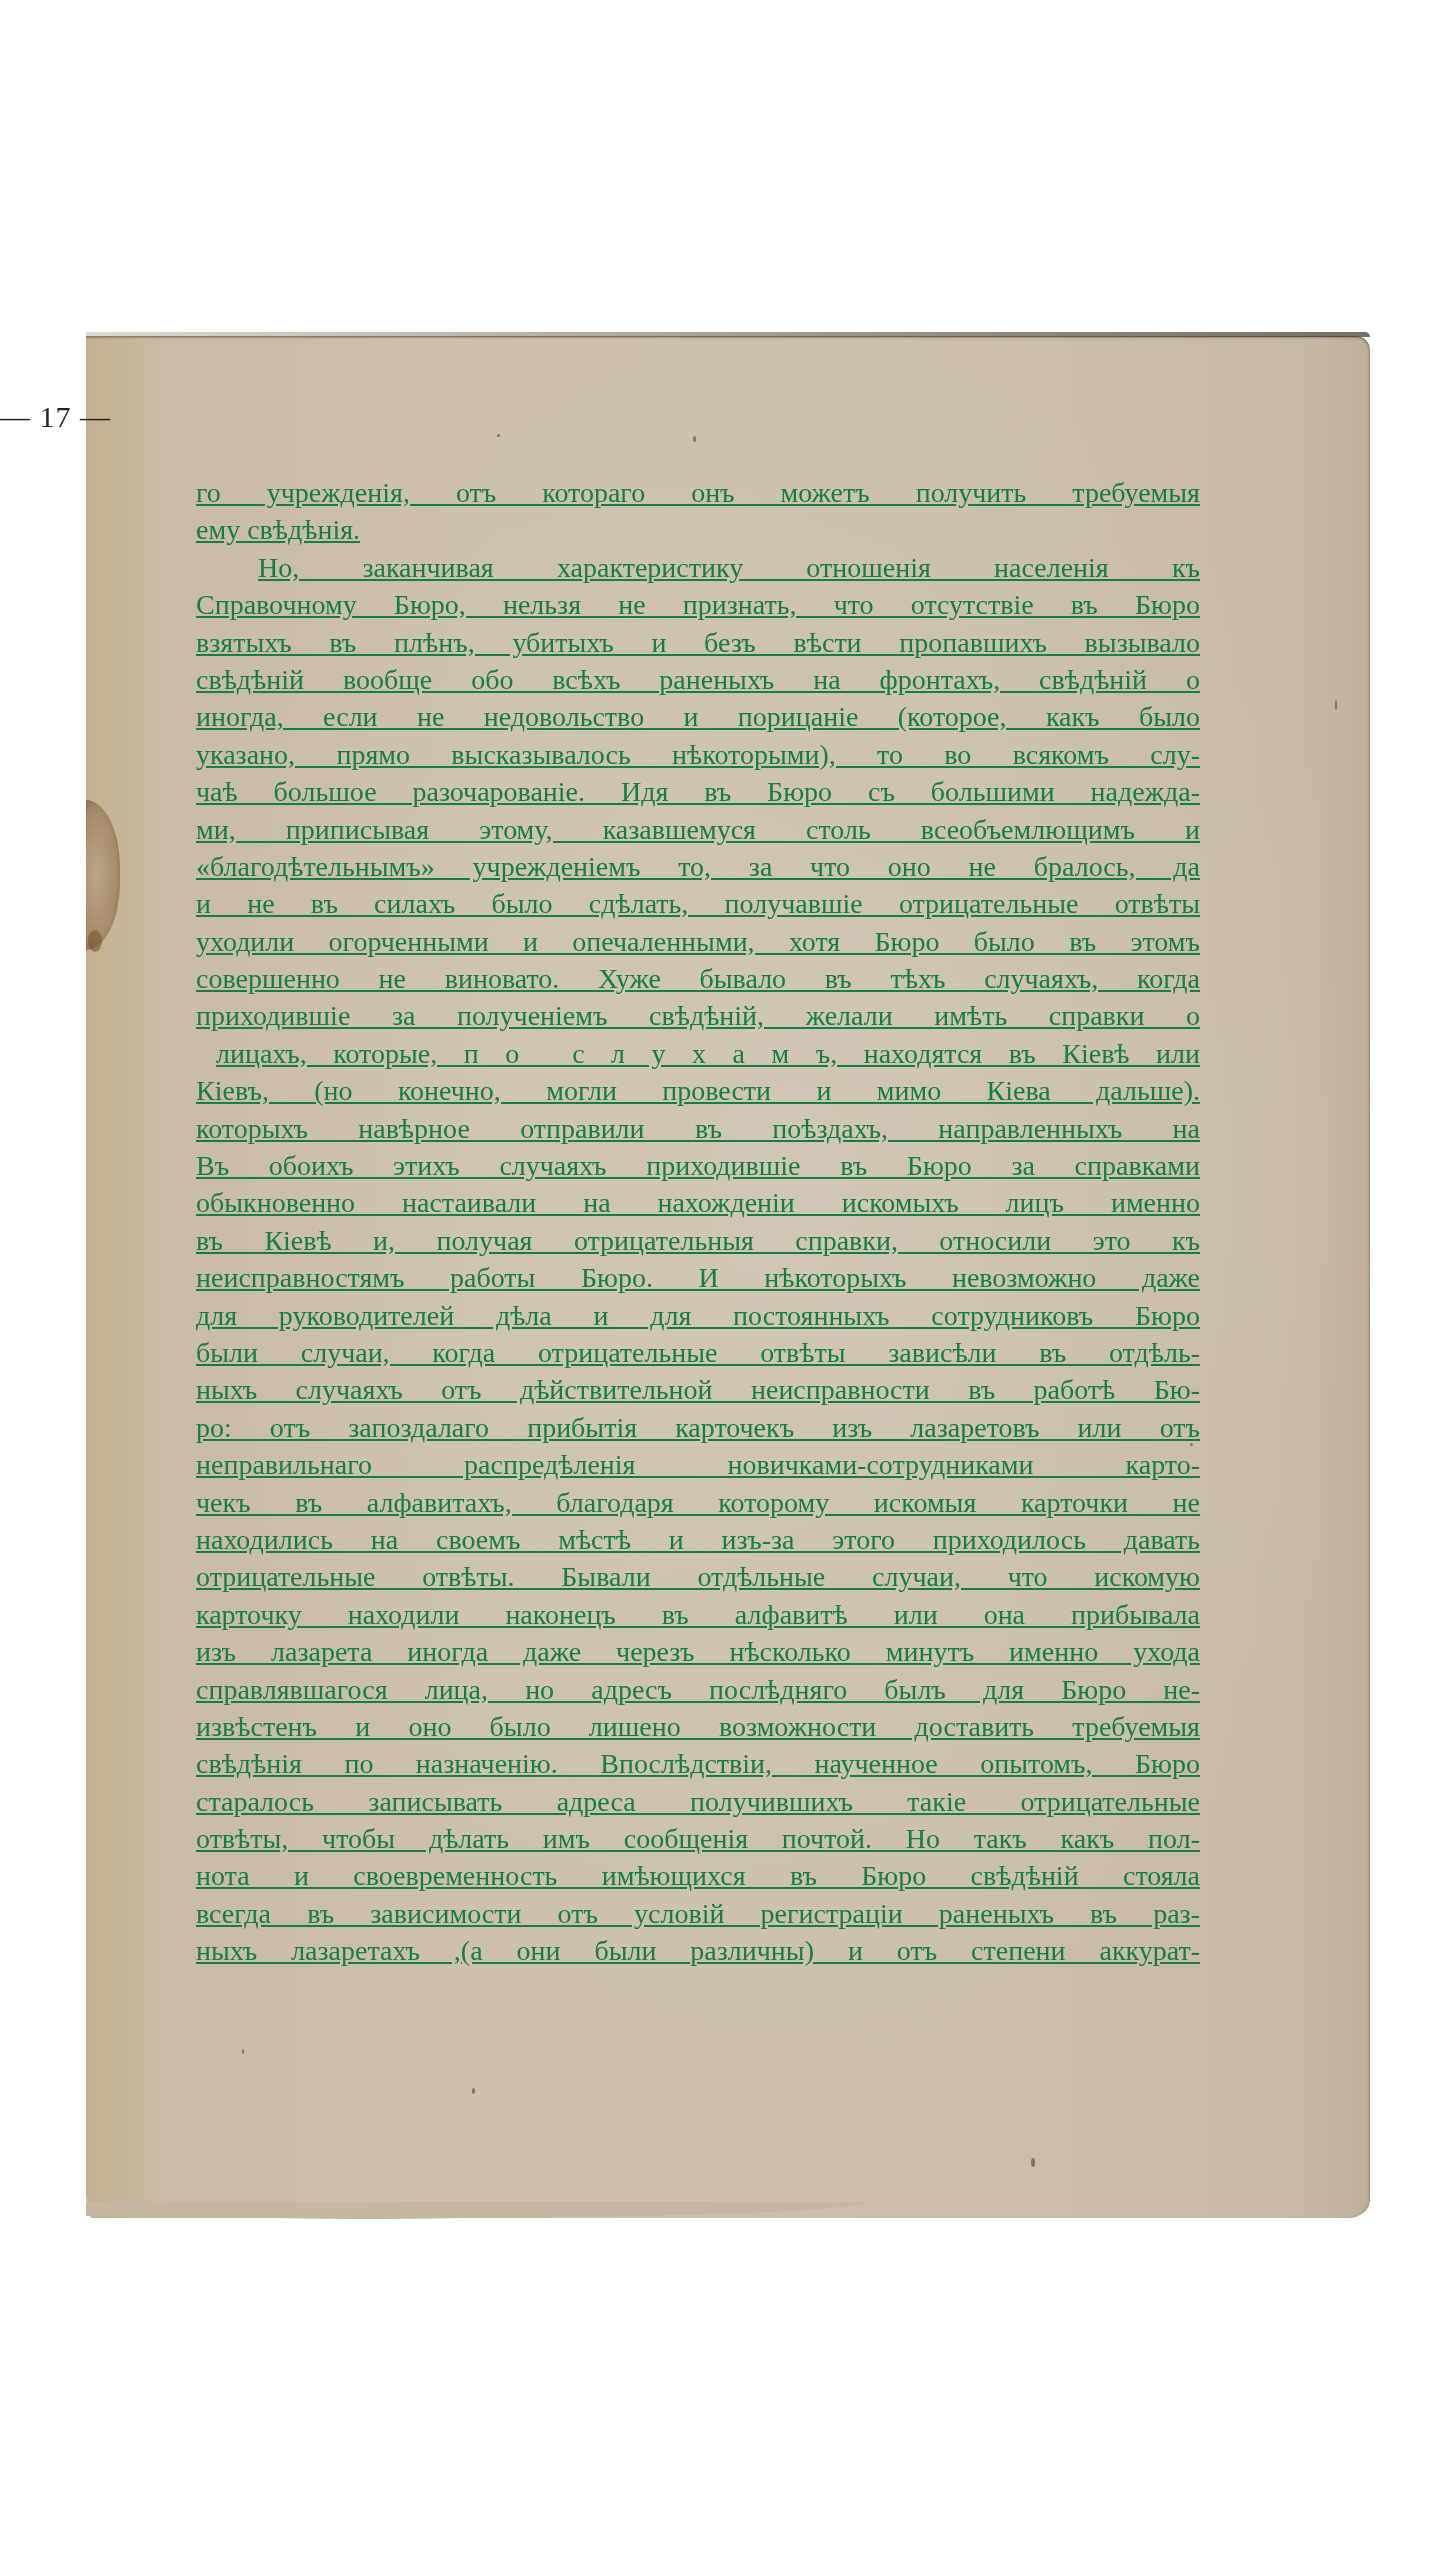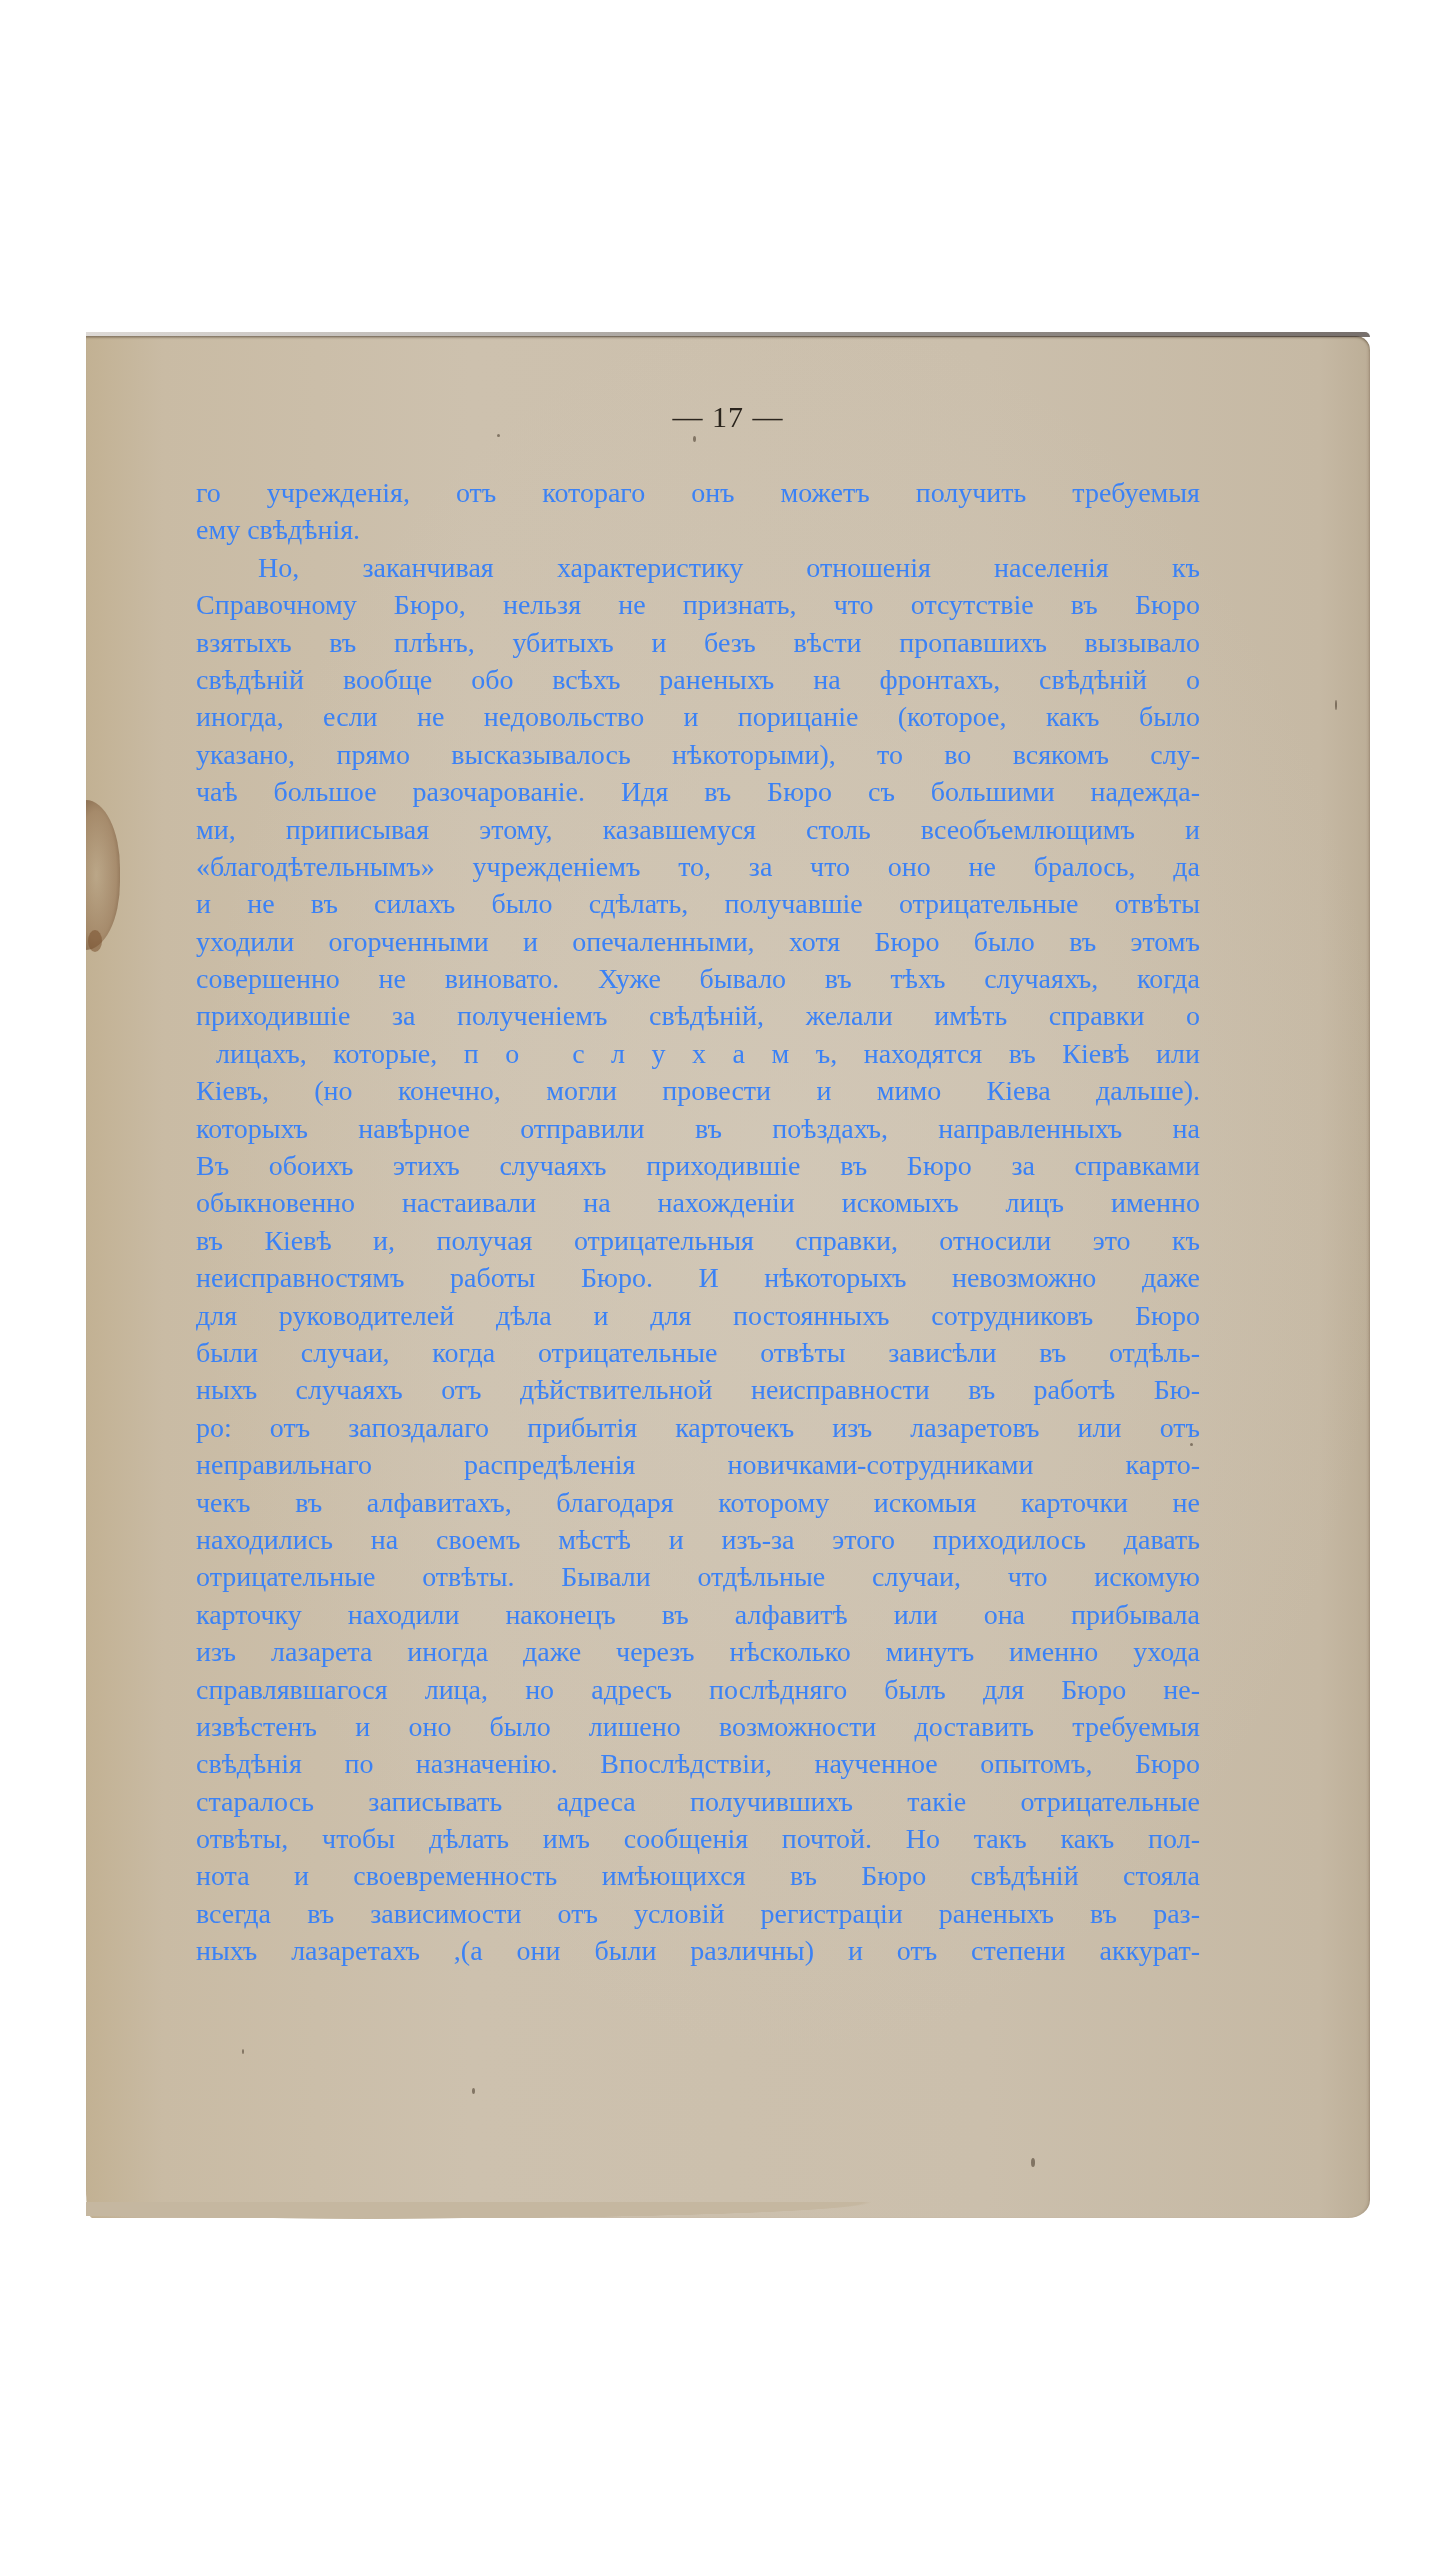--- a/index.html
+++ b/index.html
@@ -66,32 +66,33 @@
   .speck {
     position: absolute;
     background: rgba(70,55,40,0.55);
     border-radius: 50%;
   }
   .page-number {
     position: absolute;
     left: 0;
     width: 1456px;
     top: 400px;
-    text-align: center;
+    text-align: left;
     font-size: 30px;
     line-height: 34px;
     color: #2a241d;
     letter-spacing: 1px;
   }
   .text-block {
     position: absolute;
     left: 196px;
     top: 474px;
     width: 1004px;
-    color: #3b82f6;
+    color: #15803d;
+    text-decoration: underline;
   }
   .line {
     display: block;
     height: 37.4px;
     line-height: 37.4px;
     font-size: 28px;
     text-align: justify;
     text-align-last: justify;
     white-space: nowrap;
     overflow: visible;

